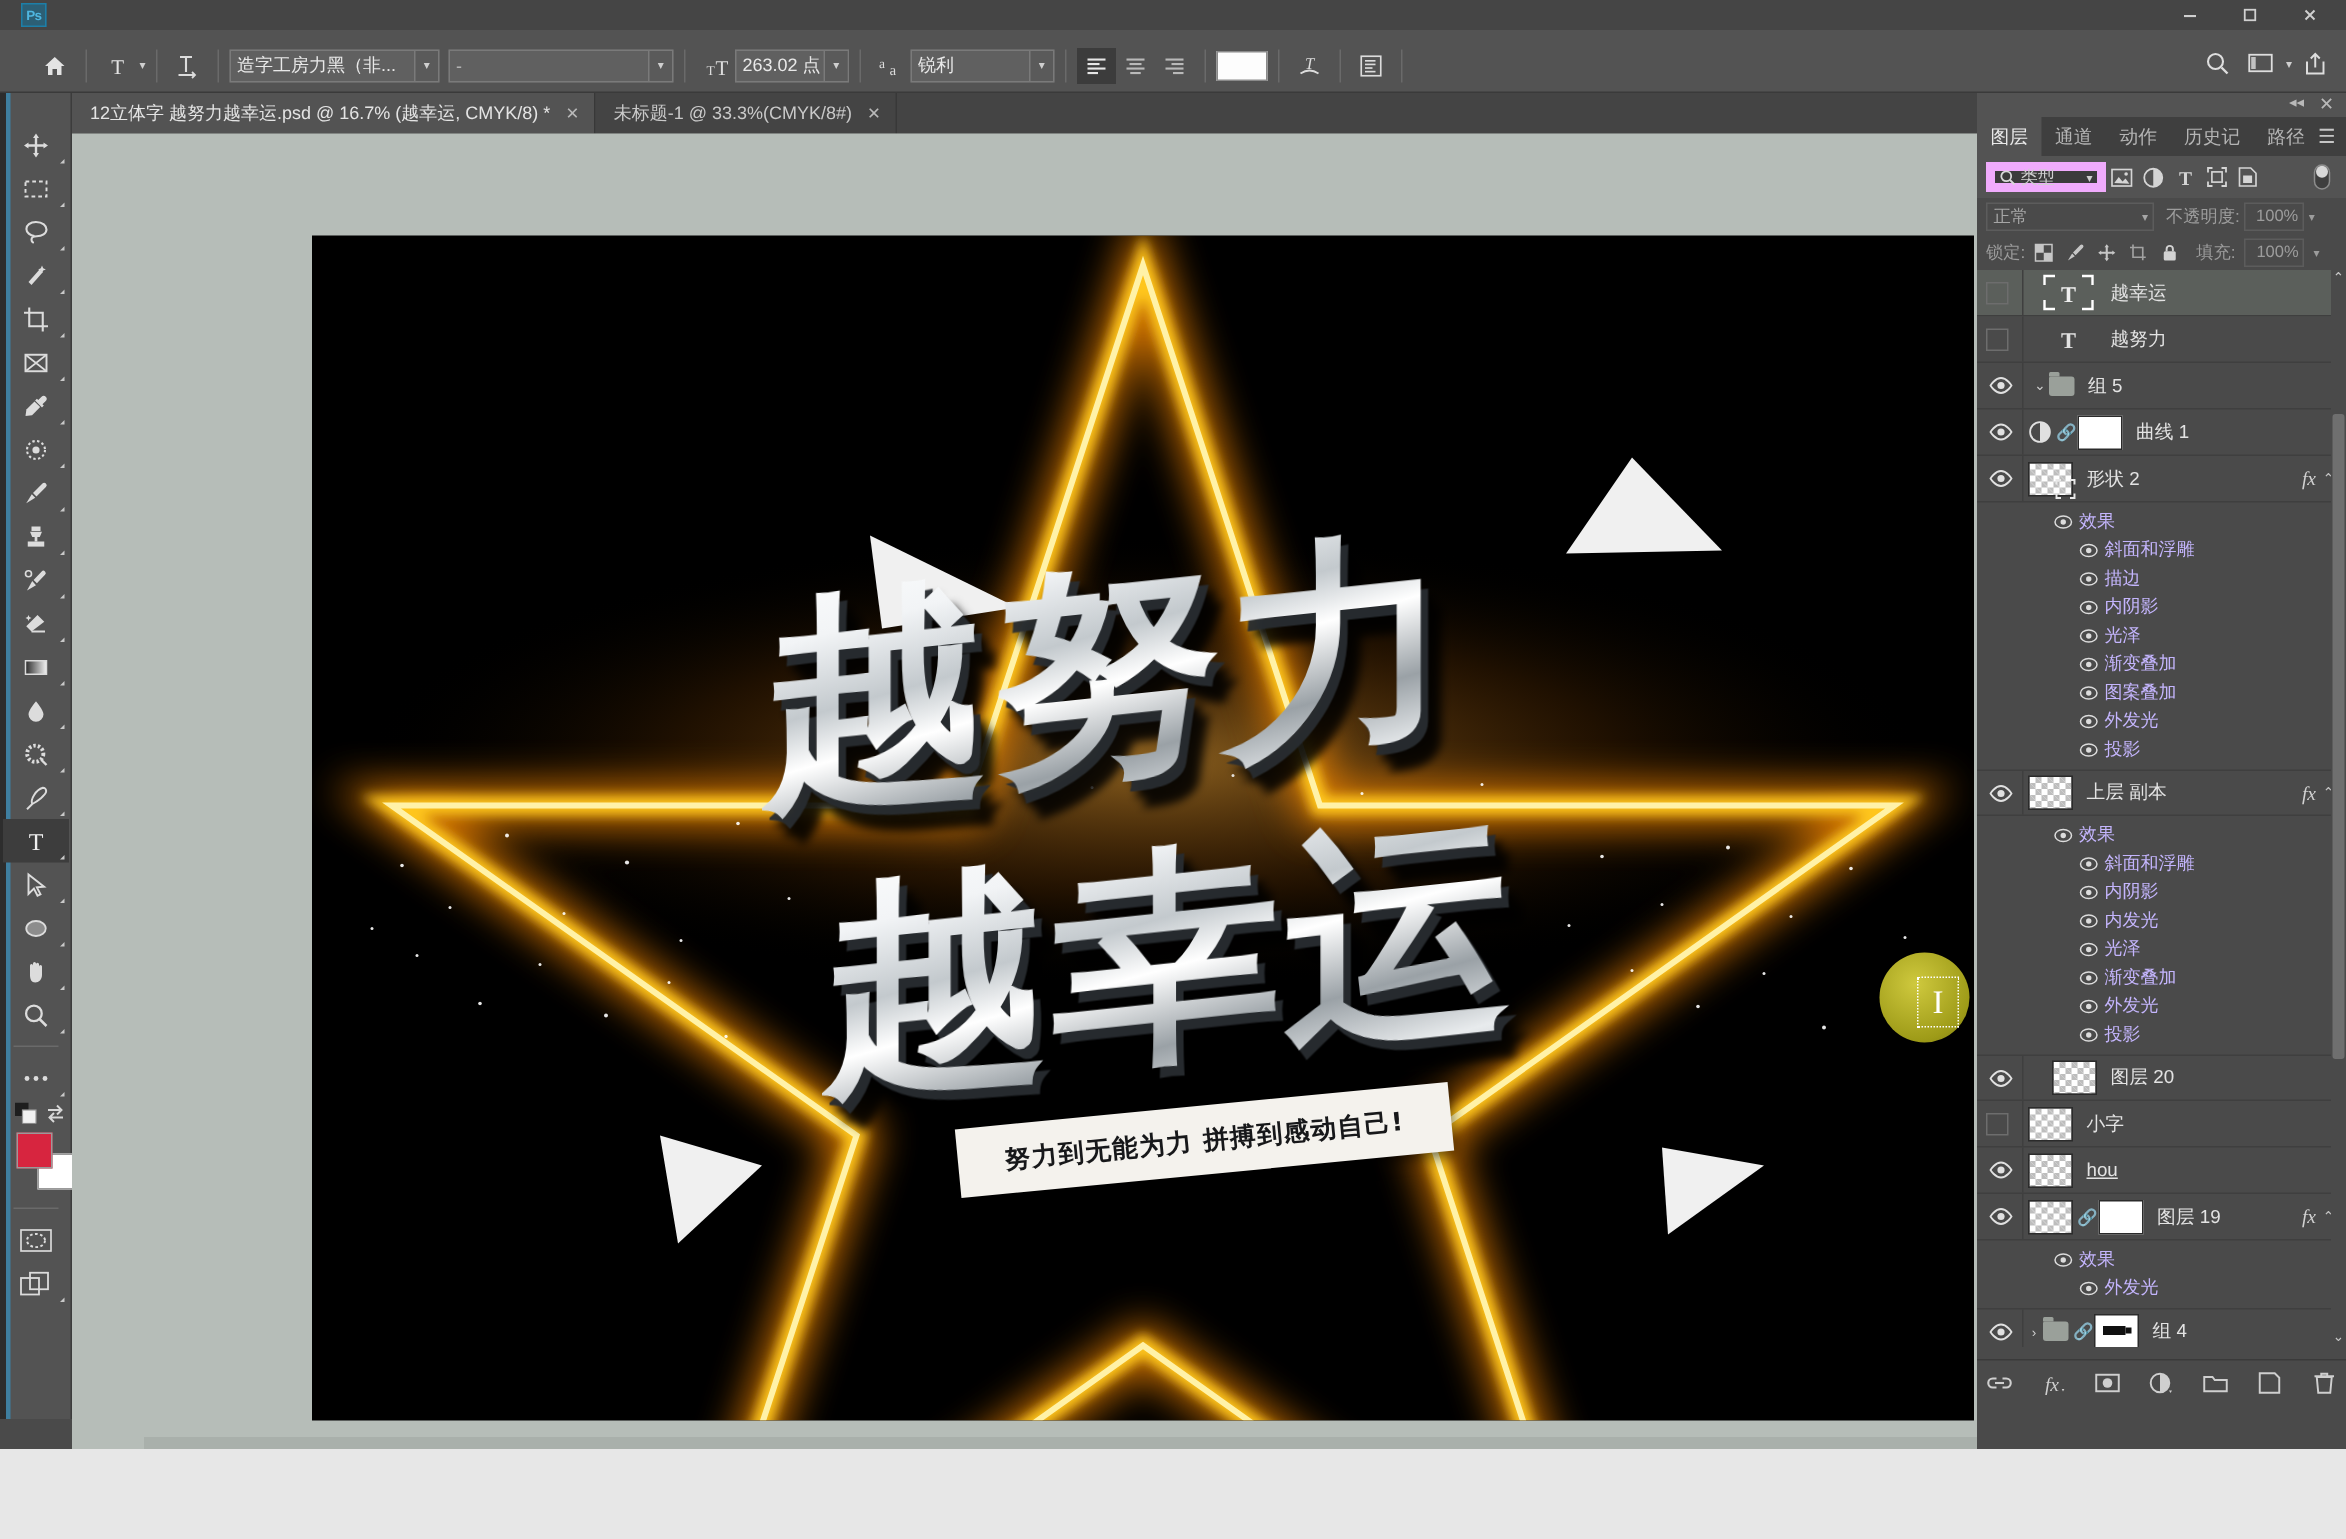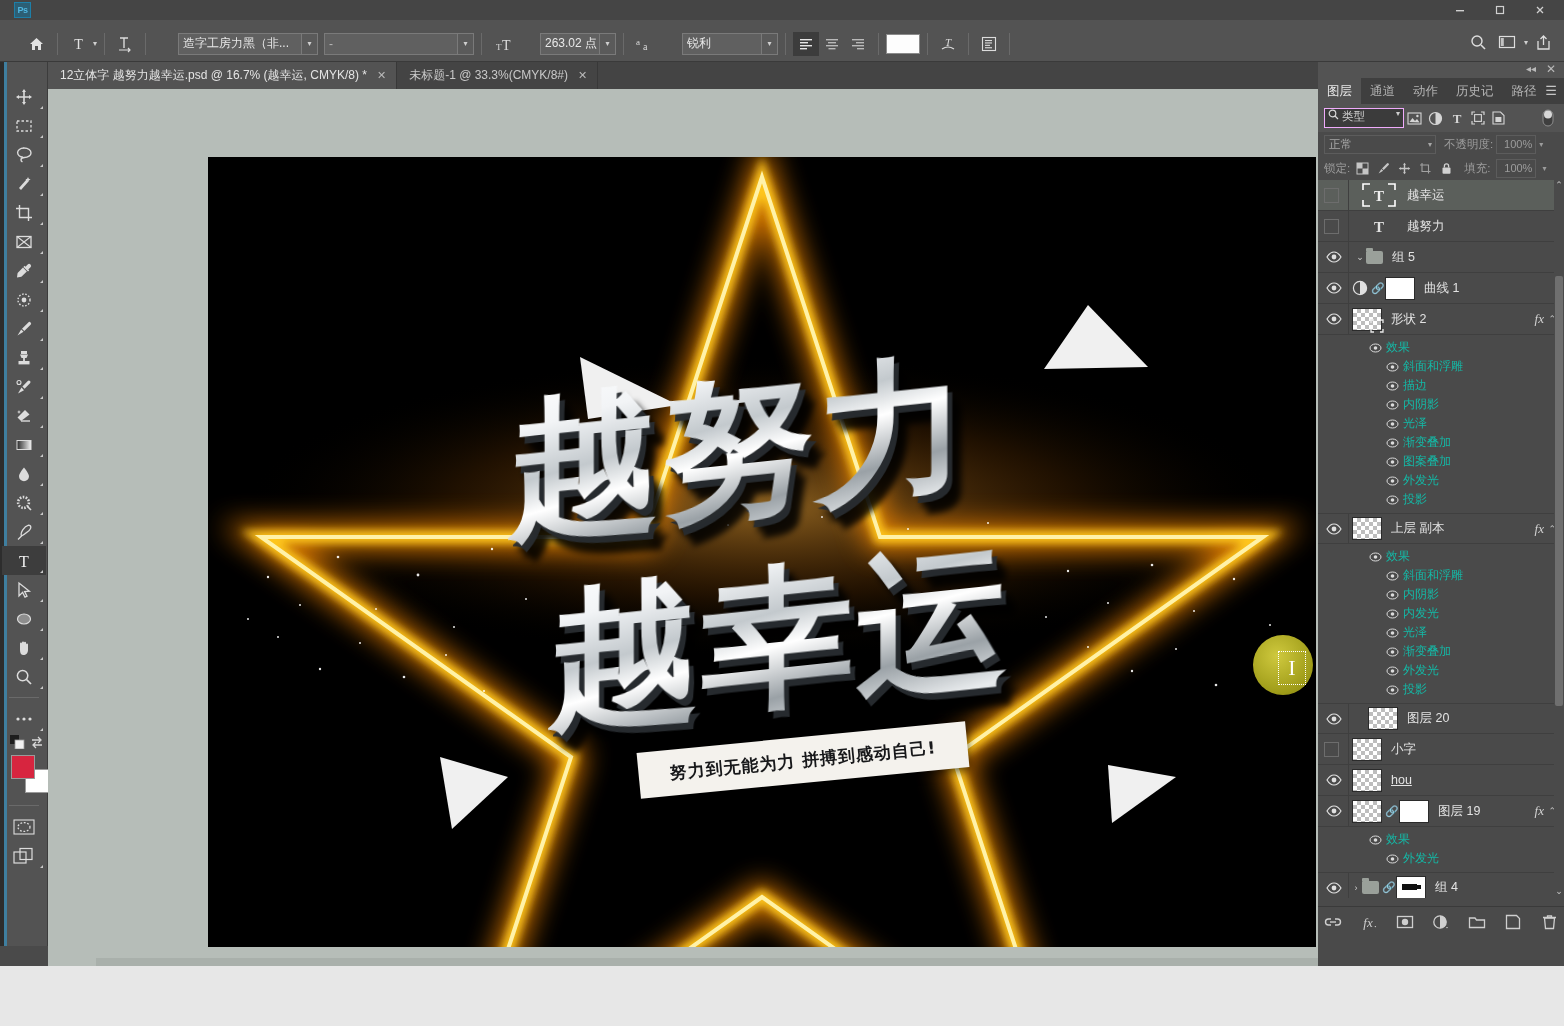--- a/index.html
+++ b/index.html
@@ -25,21 +25,21 @@
   
   .optionsbar{ position:absolute; left:0; top:26px; width:1564px; height:36px; background:#535353;
      border-bottom:1px solid #3a3a3a; display:flex; align-items:center; }
   .ob-sep{ width:1px; height:22px; background:#6a6a6a; margin:0 7px; }
   .ob-home{ width:28px; height:26px; display:flex; align-items:center; justify-content:center;
      margin-left:22px; }
   .ob-tool{ width:26px; height:24px; display:flex; align-items:center; justify-content:center;
      color:#e0e0e0; }
   .ob-caret{ font-size:8px; color:#cfcfcf; margin-left:2px; }
   .combo{ height:22px; background:#606060; border:1px solid #7a7a7a; display:flex; align-items:center;
-     color:#e8e8e8; font-size:12px; padding:0 4px; position:relative;margin-left:25px; }
+     color:#e8e8e8; font-size:12px; padding:0 4px; position:relative; }
   .combo .cb-arrow{ position:absolute; right:0; top:0; bottom:0; width:16px; border-left:1px solid #7a7a7a;
      display:flex; align-items:center; justify-content:center; font-size:8px; color:#cfcfcf; background:#5a5a5a;}
   .combo .cb-txt{ padding-right:18px; overflow:hidden; white-space:nowrap; }
   .combo.grey .cb-txt{ color:#b8b8b8; }
   .align-grp{ display:flex; align-items:center; }
   .align-btn{ width:26px; height:24px; display:flex; align-items:center; justify-content:center; }
   .align-btn.active{ background:#3c3c3c; }
   .swatch{ width:34px; height:20px; background:#fdfdfd; border:1px solid #8a8a8a; }
   .ob-right{ position:absolute; right:8px; top:4px; display:flex; align-items:center; gap:2px; }
 
@@ -103,22 +103,22 @@
   .panel-topbar .collapse{ position:absolute; right:28px; top:1px; color:#b9b9b9; font-size:10px;}
   .panel-topbar .pclose{ position:absolute; right:8px; top:0px; color:#b9b9b9; font-size:12px;}
   .panel-tabs{ position:absolute; left:0; top:16px; width:246px; height:26px; background:#3f3f3f;
      display:flex; align-items:flex-end; }
   .ptab{ height:26px; padding:0 9px; font-size:12.5px; color:#b4b4b4; display:flex; align-items:center; }
   .ptab.active{ background:#535353; color:#e9e9e9; }
   .pmenu{ position:absolute; right:7px; top:5px; color:#c6c6c6; font-size:13px; }
 
   .filterrow{ position:absolute; left:0; top:42px; width:246px; height:28px; background:#535353;
      display:flex; align-items:center; padding:0 6px; }
-  .fsearch{ width:80px; height:20px; background:#3b3b3b; border:1px solid #f0abfc; display:flex;
-     align-items:flex-start; color:#cfcfcf; font-size:11.5px; gap:3px; padding:0 3px; position:relative; }
+  .fsearch{ width:80px; height:20px; background:#3b3b3b; border:6px solid #f0abfc; display:flex;
+     align-items:center; color:#cfcfcf; font-size:11.5px; gap:3px; padding:0 3px; position:relative; }
   .fsearch .fs-arrow{ position:absolute; right:3px; font-size:8px; }
   .ficon{ width:21px; height:20px; display:flex; align-items:center; justify-content:center; color:#cfcfcf; }
 
   .bmrow{ position:absolute; left:0; top:70px; width:246px; height:24px; background:#4a4a4a;
      display:flex; align-items:center; padding:0 6px; font-size:11.5px; color:#9c9c9c; }
   .bmcombo{ width:112px; height:19px; background:#4a4a4a; border:1px solid #5c5c5c; color:#a6a6a6;
      display:flex; align-items:center; padding:0 4px; font-size:11.5px; position:relative; }
   .bmcombo .c{ position:absolute; right:3px; font-size:8px; }
   .opacity-box{ width:40px; height:19px; border:1px solid #5c5c5c; color:#9c9c9c; font-size:11px;
      display:flex; align-items:center; justify-content:flex-end; padding-right:3px; }
@@ -146,21 +146,21 @@
      position:relative; }
   .lname{ color:#e3e3e3; font-size:12.5px; margin-left:9px; white-space:nowrap; }
   .lname.underline{ text-decoration:underline; }
   .fx-mark{ position:absolute; right:20px; color:#d2d2d2; font-family:"Liberation Serif",serif;
      font-style:italic; font-size:13px; }
   .fx-caret{ position:absolute; right:8px; color:#c4c4c4; font-size:9px; }
   .link-icon{ width:11px; margin:0 3px; color:#d5d5d5; font-size:11px; text-align:center; }
   .efrow{ position:relative; height:19px; display:flex; align-items:center; }
   .efrow .eye-s{ position:absolute; width:14px; height:14px; display:flex; align-items:center;
      justify-content:center; }
-  .ef-label{ color:#14b8a6; font-size:12px; }
+  .ef-label{ color:#c4b5fd; font-size:12px; }
   .chev{ color:#cfcfcf; font-size:9px; width:12px; text-align:center; }
   .folder{ width:17px; height:13px; background:#9aa09a; border-radius:1px 2px 2px 2px; position:relative; }
   .folder::before{ content:""; position:absolute; left:0; top:-3px; width:7px; height:3px; background:#9aa09a;
      border-radius:1px 1px 0 0; }
   .clipmark{ position:absolute; left:52px; color:#d2d2d2; font-size:11px; }
 
   .panel-footer{ position:absolute; left:0; bottom:30px; width:246px; height:30px; background:#4a4a4a;
      border-top:1px solid #3a3a3a; display:flex; align-items:center; justify-content:center; gap:16px; }
   .pf-icon{ width:20px; height:20px; display:flex; align-items:center; justify-content:center; color:#cdcdcd; }
 

